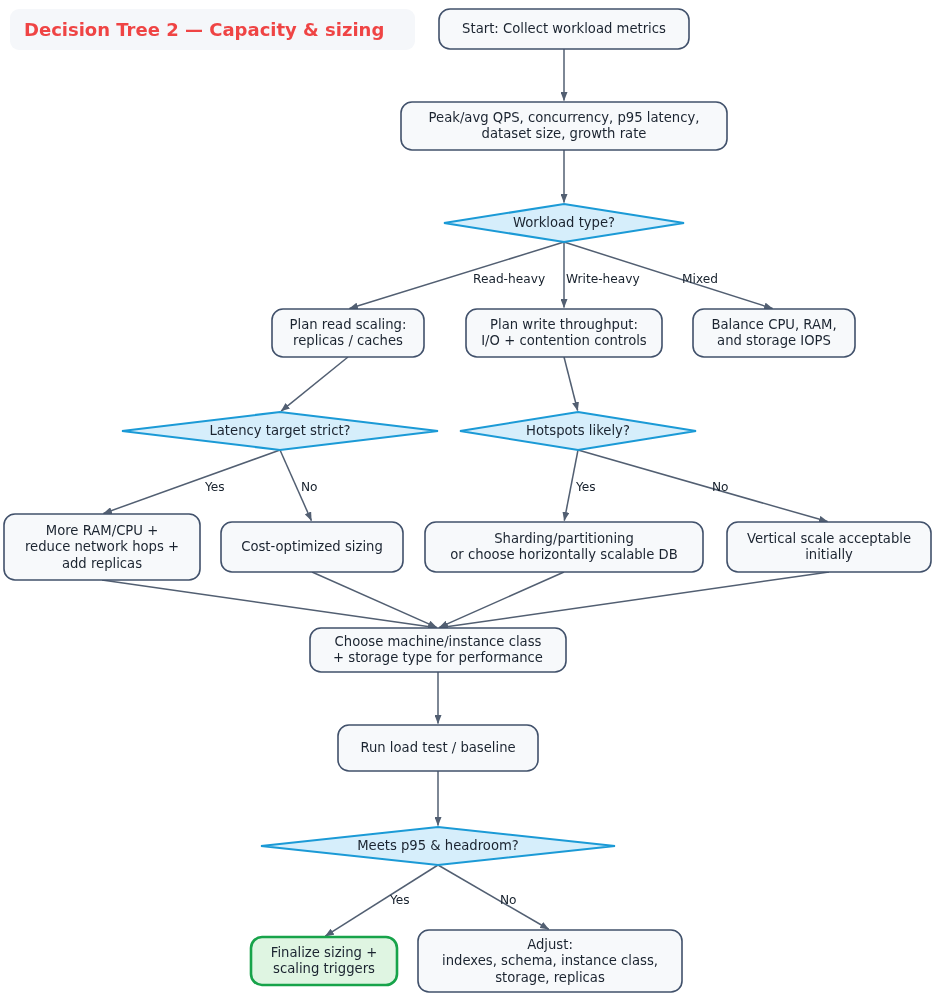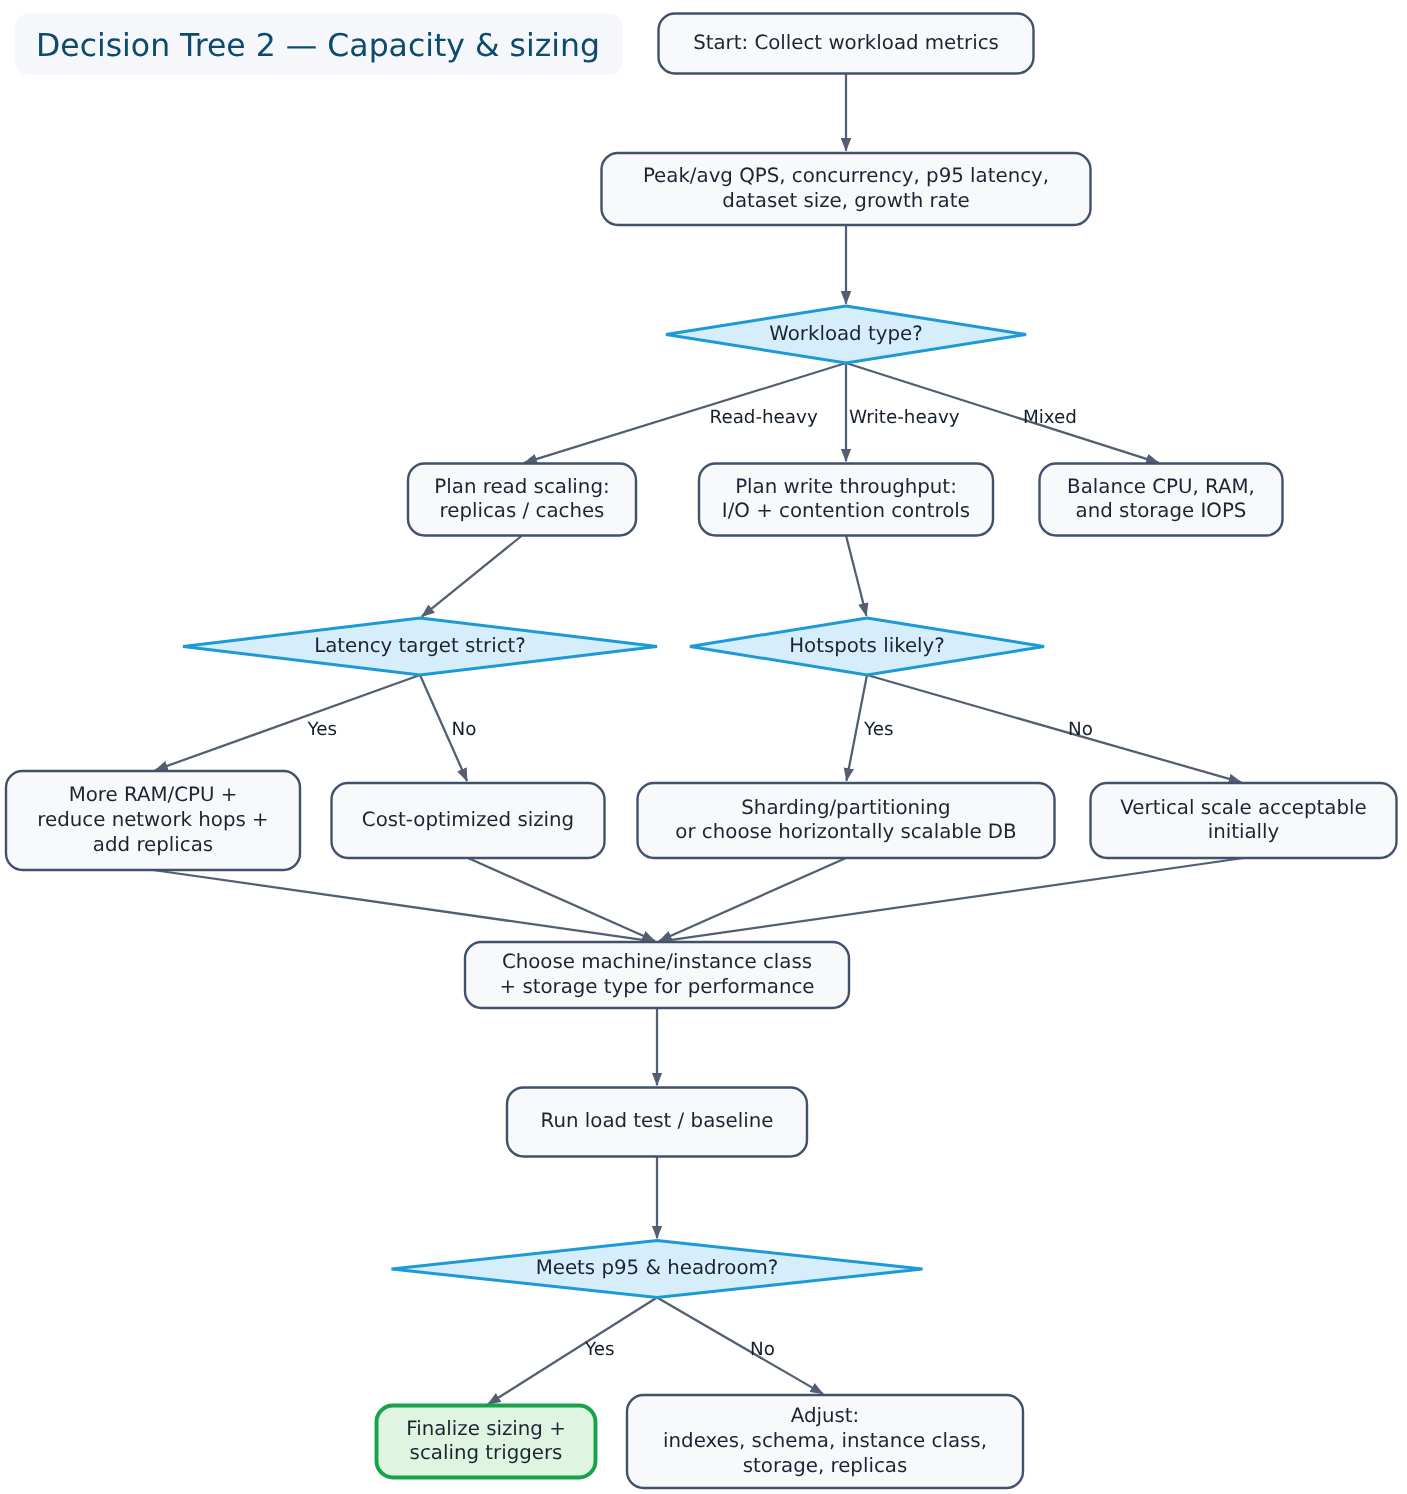--- a/index.html
+++ b/index.html
@@ -67,23 +67,24 @@
     height: 41px;
     background: #f5f7fa;
     border-radius: 9px;
     display: flex;
     align-items: center;
     padding-left: 14px;
     box-sizing: border-box;
   }
   .title-text {
     font-family: "DejaVu Sans", "Liberation Sans", sans-serif;
-    font-size: 21px;
-    color: #0c4a6e;
+    font-size: 18px;
+    color: #ef4444;
     white-space: nowrap;
+    font-weight: bold;
   }
 </style>
 </head>
 <body>
 
 <div id="diagram-root">
 
   <div class="title-box">
     <span class="title-text">Decision Tree 2 — Capacity &amp; sizing</span>
   </div>

